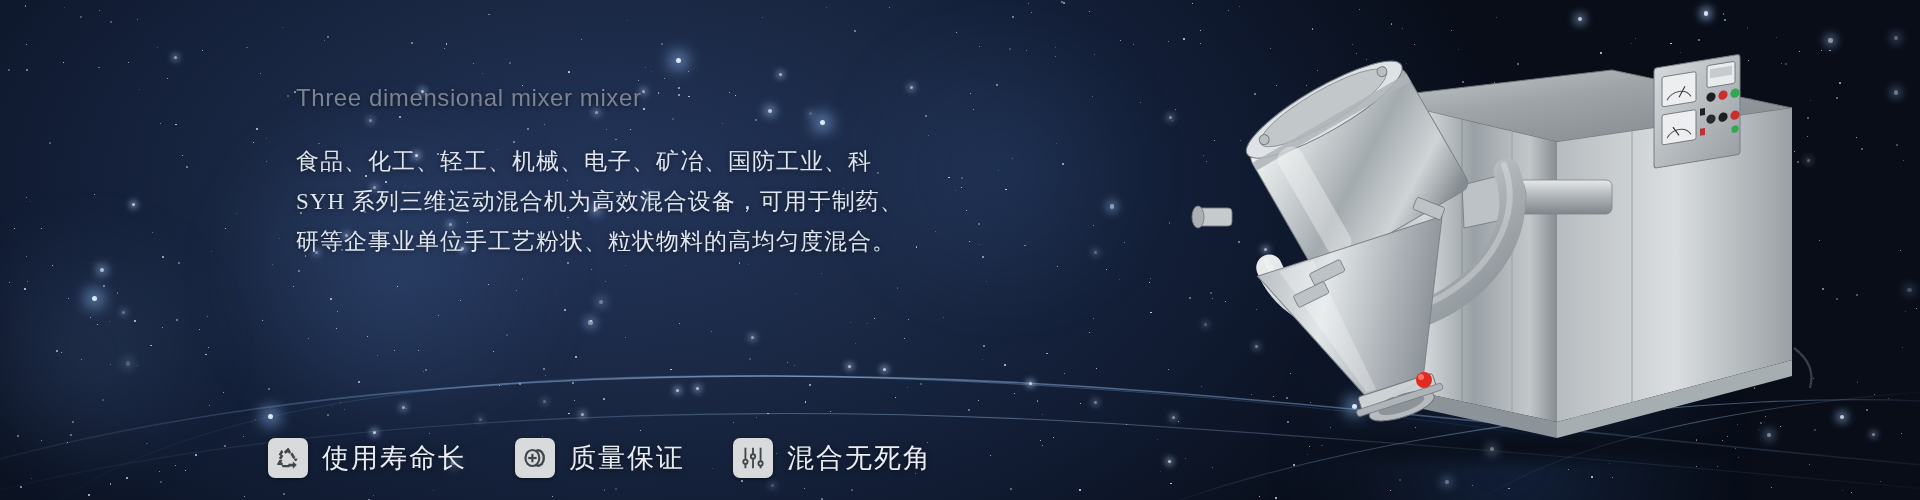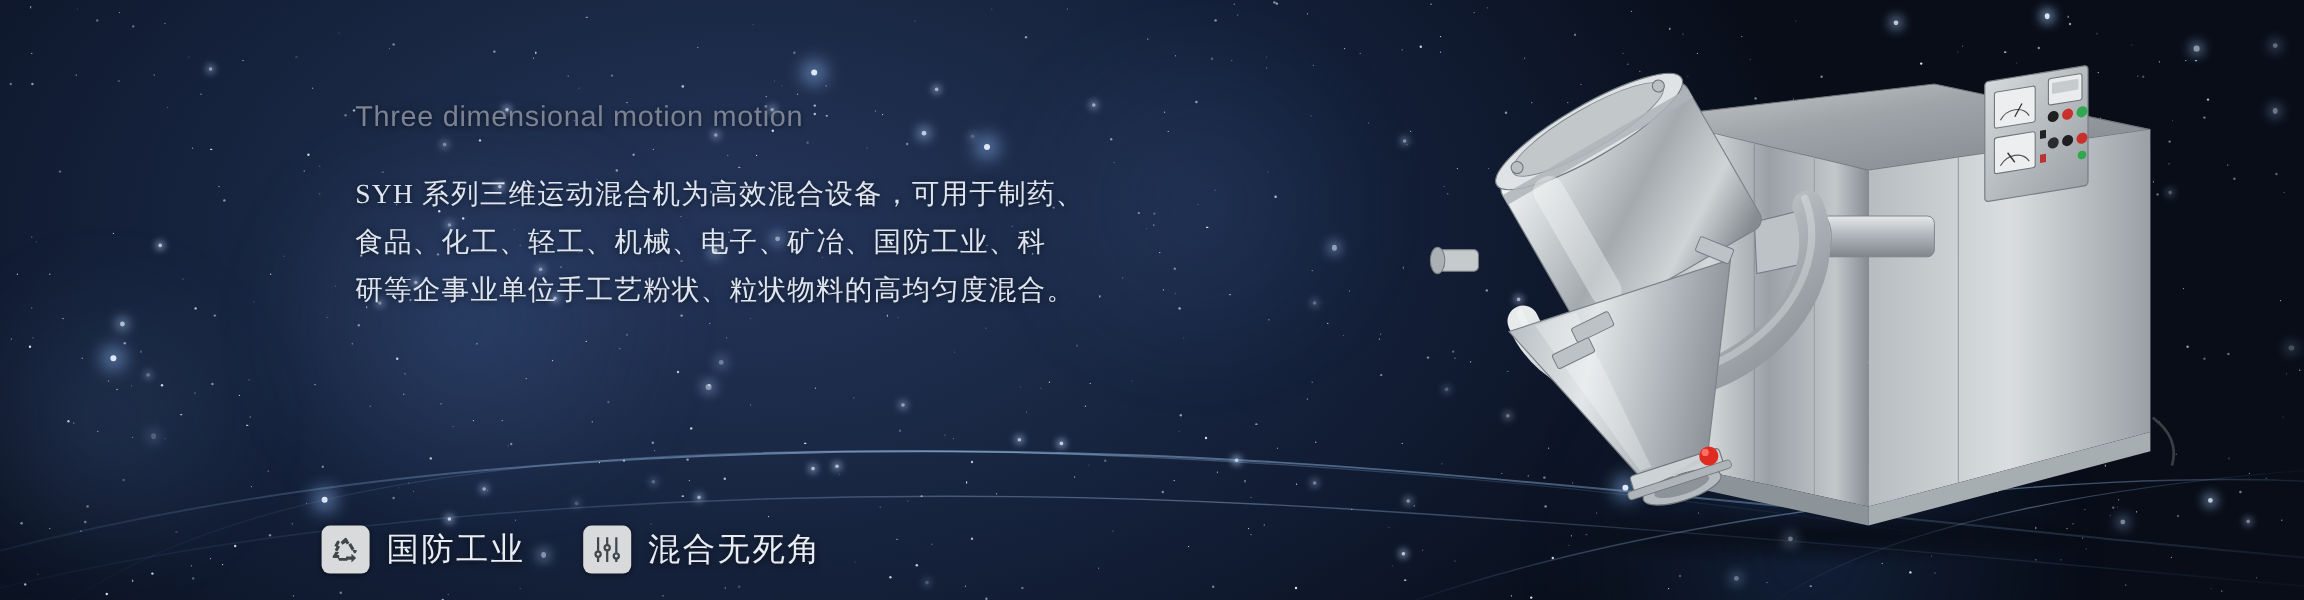--- a/index.html
+++ b/index.html
@@ -773,48 +773,61 @@
       </linearGradient>
     </defs>
     <path d="M -40 470 C 300 372, 760 360, 1160 392 C 1480 418, 1760 452, 1960 468" fill="none" stroke="url(#arcg)" stroke-width="1.6"></path>
     <path d="M -40 500 C 260 420, 700 398, 1120 424 C 1500 448, 1800 478, 1960 492" fill="none" stroke="url(#arcg2)" stroke-width="1.2"></path>
     <path d="M 60 500 C 160 432, 330 392, 560 380 C 880 364, 1280 396, 1600 444" fill="none" stroke="url(#arcg2)" stroke-width="1"></path>
     <path d="M 1180 500 C 1320 452, 1520 414, 1760 402 C 1850 398, 1920 400, 1960 404" fill="none" stroke="url(#arcg)" stroke-width="1.2"></path>
     <path d="M 1480 500 C 1560 448, 1700 410, 1920 392" fill="none" stroke="url(#arcg2)" stroke-width="1"></path>
   </svg>
 
   <div id="copy">
-    <div id="subhead">Three dimensional motion motion</div>
+    <div id="subhead">Three dimensional mixer mixer</div>
     <div id="paragraph">
+      <span class="pline">食品、化工、轻工、机械、电子、矿冶、国防工业、科</span>
       <span class="pline">SYH 系列三维运动混合机为高效混合设备，可用于制药、</span>
-      <span class="pline">食品、化工、轻工、机械、电子、矿冶、国防工业、科</span>
       <span class="pline">研等企事业单位手工艺粉状、粒状物料的高均匀度混合。</span>
     </div>
   </div>
 
   <div id="features">
 
     <div class="feature">
       <span class="feat-icon">
         <svg width="26" height="26" viewBox="0 0 24 24" fill="#41464a">
           <path d="M11.3 3.3c.35-.6 1.2-.6 1.55 0l2.1 3.6-2.05 1.2-.83-1.43-2.6 1.52-1.2-2.05 3.03-2.84z"></path>
           <path d="M12.05 2.9 9.4 7.45 7.3 6.22 9.95 1.7c.38-.63 1.3-.6 1.63.03l.47 1.17z" opacity="0"></path>
           <path d="M4.2 13.6 2.1 17.2c-.35.6.07 1.35.77 1.35h4.2v-2.4H5.6l1.35-2.3-2.75-.25z"></path>
           <path d="M7.5 6.6 5.4 10.2l-2.07-1.2 2.1-3.6c.35-.6 1.2-.6 1.55 0L7.5 6.6z"></path>
           <path d="m3.6 12.25 2.07-3.55 2.07 1.2-2.07 3.55-2.07-1.2z"></path>
           <path d="M16.5 17.35h-4.2v2.4h4.2v2.1l3.6-3.3-3.6-3.3v2.1z"></path>
           <path d="m14.1 8.2 2.65 4.55 2.07-1.2-2.65-4.55-2.07 1.2z"></path>
           <path d="M19.5 12.4h-2.4l1.2 2.05c.35.6 1.2.6 1.55 0l1.05-1.8-1.4-.25z"></path>
           <path d="M8.3 18.55H5.9l1.2 2.05h6.3v-2.05H8.3z"></path>
         </svg>
       </span>
-      <span class="feat-label">国防工业</span>
+      <span class="feat-label">使用寿命长</span>
     </div>
 
 
+    <div class="feature">
+      <span class="feat-icon">
+        <svg width="26" height="26" viewBox="0 0 24 24">
+          <ellipse cx="15" cy="12" rx="6.2" ry="8.2" fill="#41464a"></ellipse>
+          <ellipse cx="15" cy="12" rx="4.0" ry="6.0" fill="#d8dadc"></ellipse>
+          <ellipse cx="9.6" cy="12" rx="7.4" ry="8.4" fill="#41464a"></ellipse>
+          <ellipse cx="9.6" cy="12" rx="5.4" ry="6.4" fill="#d8dadc"></ellipse>
+          <rect x="8.6" y="8.1" width="2.0" height="7.8" fill="#41464a"></rect>
+          <rect x="5.7" y="11.0" width="7.8" height="2.0" fill="#41464a"></rect>
+        </svg>
+      </span>
+      <span class="feat-label">质量保证</span>
+    </div>
 
     <div class="feature">
       <span class="feat-icon">
         <svg width="26" height="26" viewBox="0 0 24 24" stroke="#41464a" stroke-width="1.7" fill="none">
           <line x1="5" y1="2.5" x2="5" y2="21.5"></line>
           <line x1="12" y1="2.5" x2="12" y2="21.5"></line>
           <line x1="19" y1="2.5" x2="19" y2="21.5"></line>
           <circle cx="5" cy="15.5" r="2.0" fill="#d8dadc"></circle>
           <circle cx="12" cy="10.5" r="2.0" fill="#d8dadc"></circle>
           <circle cx="19" cy="17.0" r="2.0" fill="#d8dadc"></circle>

